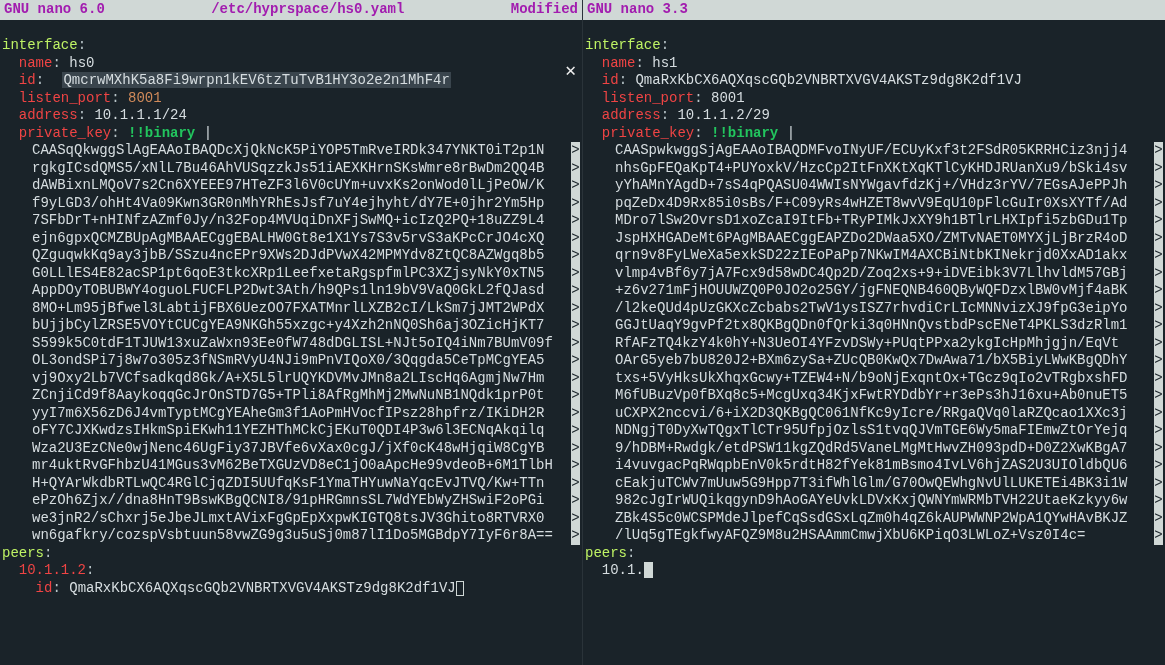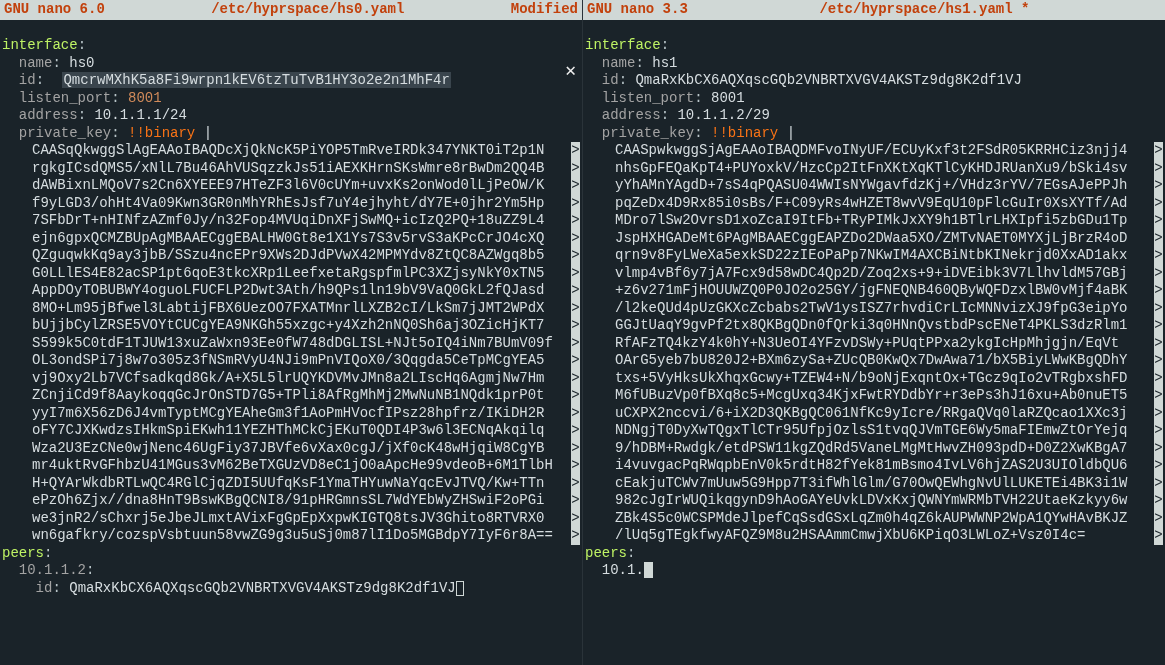--- a/index.html
+++ b/index.html
@@ -15,35 +15,35 @@
       overflow: hidden;
     }
     .pane {
       flex: 1;
       position: relative;
       padding: 0;
     }
     .pane-left { border-right: 1px solid #2a3339; }
     .topbar {
       background: #d0d8d6;
-      color: #c2410c;
+      color: #a21caf;
       display: flex;
       justify-content: space-between;
       padding: 1px 4px;
       font-weight: bold;
     }
     .topbar span { white-space: nowrap; }
     .content { padding: 0 2px; white-space: pre; }
     .key-teal { color: #bef264; }
-    .key-green { color: #a3a3a3; }
+    .key-green { color: #ef4444; }
     .colon { color: #b8c4c8; }
     .val-white { color: #d6dde0; }
     .val-highlight { background: #3a454d; color: #d6dde0; padding: 0 1px; margin-left: 10px; }
     .val-orange { color: #d08a5a; }
-    .binary-tag { color: #f97316; }
+    .binary-tag { color: #22c55e; font-weight: bold; }
     .pipe-white { color: #d6dde0; }
     .binary-line { 
       color: #d6dde0; 
       display: flex; 
       padding-left: 30px;
       justify-content: center;
     }
     .binary-text { flex: 1; overflow: hidden; text-overflow: clip; }
     .scroll-ind {
       background: #d0d8d6;
@@ -95,21 +95,20 @@
   <span class="key-green">private_key</span><span class="colon">:</span> <span class="binary-tag">!!binary</span> <span class="pipe-white">|</span>
 <div id="left-binary"><div class="binary-line"><span class="binary-text">CAASqQkwggSlAgEAAoIBAQDcXjQkNcK5PiYOP5TmRveIRDk347YNKT0iT2p1N</span><span class="scroll-ind">&gt;</span></div><div class="binary-line"><span class="binary-text">rgkgICsdQMS5/xNlL7Bu46AhVUSqzzkJs51iAEXKHrnSKsWmre8rBwDm2QQ4B</span><span class="scroll-ind">&gt;</span></div><div class="binary-line"><span class="binary-text">dAWBixnLMQoV7s2Cn6XYEEE97HTeZF3l6V0cUYm+uvxKs2onWod0lLjPeOW/K</span><span class="scroll-ind">&gt;</span></div><div class="binary-line"><span class="binary-text">f9yLGD3/ohHt4Va09Kwn3GR0nMhYRhEsJsf7uY4ejhyht/dY7E+0jhr2Ym5Hp</span><span class="scroll-ind">&gt;</span></div><div class="binary-line"><span class="binary-text">7SFbDrT+nHINfzAZmf0Jy/n32Fop4MVUqiDnXFjSwMQ+icIzQ2PQ+18uZZ9L4</span><span class="scroll-ind">&gt;</span></div><div class="binary-line"><span class="binary-text">ejn6gpxQCMZBUpAgMBAAECggEBALHW0Gt8e1X1Ys7S3v5rvS3aKPcCrJO4cXQ</span><span class="scroll-ind">&gt;</span></div><div class="binary-line"><span class="binary-text">QZguqwkKq9ay3jbB/SSzu4ncEPr9XWs2DJdPVwX42MPMYdv8ZtQC8AZWgq8b5</span><span class="scroll-ind">&gt;</span></div><div class="binary-line"><span class="binary-text">G0LLlES4E82acSP1pt6qoE3tkcXRp1LeefxetaRgspfmlPC3XZjsyNkY0xTN5</span><span class="scroll-ind">&gt;</span></div><div class="binary-line"><span class="binary-text">AppDOyTOBUBWY4oguoLFUCFLP2Dwt3Ath/h9QPs1ln19bV9VaQ0GkL2fQJasd</span><span class="scroll-ind">&gt;</span></div><div class="binary-line"><span class="binary-text">8MO+Lm95jBfwel3LabtijFBX6UezOO7FXATMnrlLXZB2cI/LkSm7jJMT2WPdX</span><span class="scroll-ind">&gt;</span></div><div class="binary-line"><span class="binary-text">bUjjbCylZRSE5VOYtCUCgYEA9NKGh55xzgc+y4Xzh2nNQ0Sh6aj3OZicHjKT7</span><span class="scroll-ind">&gt;</span></div><div class="binary-line"><span class="binary-text">S599k5C0tdF1TJUW13xuZaWxn93Ee0fW748dDGLISL+NJt5oIQ4iNm7BUmV09f</span><span class="scroll-ind">&gt;</span></div><div class="binary-line"><span class="binary-text">OL3ondSPi7j8w7o305z3fNSmRVyU4NJi9mPnVIQoX0/3Qqgda5CeTpMCgYEA5</span><span class="scroll-ind">&gt;</span></div><div class="binary-line"><span class="binary-text">vj9Oxy2Lb7VCfsadkqd8Gk/A+X5L5lrUQYKDVMvJMn8a2LIscHq6AgmjNw7Hm</span><span class="scroll-ind">&gt;</span></div><div class="binary-line"><span class="binary-text">ZCnjiCd9f8AaykoqqGcJrOnSTD7G5+TPli8AfRgMhMj2MwNuNB1NQdk1prP0t</span><span class="scroll-ind">&gt;</span></div><div class="binary-line"><span class="binary-text">yyI7m6X56zD6J4vmTyptMCgYEAheGm3f1AoPmHVocfIPsz28hpfrz/IKiDH2R</span><span class="scroll-ind">&gt;</span></div><div class="binary-line"><span class="binary-text">oFY7CJXKwdzsIHkmSpiEKwh11YEZHThMCkCjEKuT0QDI4P3w6l3ECNqAkqilq</span><span class="scroll-ind">&gt;</span></div><div class="binary-line"><span class="binary-text">Wza2U3EzCNe0wjNenc46UgFiy37JBVfe6vXax0cgJ/jXf0cK48wHjqiW8CgYB</span><span class="scroll-ind">&gt;</span></div><div class="binary-line"><span class="binary-text">mr4uktRvGFhbzU41MGus3vM62BeTXGUzVD8eC1jO0aApcHe99vdeoB+6M1TlbH</span><span class="scroll-ind">&gt;</span></div><div class="binary-line"><span class="binary-text">H+QYArWkdbRTLwQC4RGlCjqZDI5UUfqKsF1YmaTHYuwNaYqcEvJTVQ/Kw+TTn</span><span class="scroll-ind">&gt;</span></div><div class="binary-line"><span class="binary-text">ePzOh6Zjx//dna8HnT9BswKBgQCNI8/91pHRGmnsSL7WdYEbWyZHSwiF2oPGi</span><span class="scroll-ind">&gt;</span></div><div class="binary-line"><span class="binary-text">we3jnR2/sChxrj5eJbeJLmxtAVixFgGpEpXxpwKIGTQ8tsJV3Ghito8RTVRX0</span><span class="scroll-ind">&gt;</span></div><div class="binary-line"><span class="binary-text">wn6gafkry/cozspVsbtuun58vwZG9g3u5uSj0m87lI1Do5MGBdpY7IyF6r8A==</span><span class="scroll-ind">&gt;</span></div></div><span class="key-teal">peers</span><span class="colon">:</span>
   <span class="key-green">10.1.1.2</span><span class="colon">:</span>
     <span class="key-green">id</span><span class="colon">:</span> <span class="val-white">QmaRxKbCX6AQXqscGQb2VNBRTXVGV4AKSTz9dg8K2df1VJ</span><span class="cursor-outline"></span>
   </div>
 </div>
 
 <div class="pane pane-right">
   <div class="topbar">
     <span>GNU nano 3.3</span>
-    <span>/etc/hyprspace/hs1.yaml *</span>
     <span></span>
   </div>
   <div class="content">
 <span class="key-teal">interface</span><span class="colon">:</span>
   <span class="key-green">name</span><span class="colon">:</span> <span class="val-white">hs1</span>
   <span class="key-green">id</span><span class="colon">:</span> <span class="val-white">QmaRxKbCX6AQXqscGQb2VNBRTXVGV4AKSTz9dg8K2df1VJ</span>
   <span class="key-green">listen_port</span><span class="colon">:</span> <span class="val-white">8001</span>
   <span class="key-green">address</span><span class="colon">:</span> <span class="val-white">10.1.1.2/29</span>
   <span class="key-green">private_key</span><span class="colon">:</span> <span class="binary-tag">!!binary</span> <span class="pipe-white">|</span>
 <div id="right-binary"><div class="binary-line"><span class="binary-text">CAASpwkwggSjAgEAAoIBAQDMFvoINyUF/ECUyKxf3t2FSdR05KRRHCiz3njj4</span><span class="scroll-ind">&gt;</span></div><div class="binary-line"><span class="binary-text">nhsGpFEQaKpT4+PUYoxkV/HzcCp2ItFnXKtXqKTlCyKHDJRUanXu9/bSki4sv</span><span class="scroll-ind">&gt;</span></div><div class="binary-line"><span class="binary-text">yYhAMnYAgdD+7sS4qPQASU04WWIsNYWgavfdzKj+/VHdz3rYV/7EGsAJePPJh</span><span class="scroll-ind">&gt;</span></div><div class="binary-line"><span class="binary-text">pqZeDx4D9Rx85i0sBs/F+C09yRs4wHZET8wvV9EqU10pFlcGuIr0XsXYTf/Ad</span><span class="scroll-ind">&gt;</span></div><div class="binary-line"><span class="binary-text">MDro7lSw2OvrsD1xoZcaI9ItFb+TRyPIMkJxXY9h1BTlrLHXIpfi5zbGDu1Tp</span><span class="scroll-ind">&gt;</span></div><div class="binary-line"><span class="binary-text">JspHXHGADeMt6PAgMBAAECggEAPZDo2DWaa5XO/ZMTvNAET0MYXjLjBrzR4oD</span><span class="scroll-ind">&gt;</span></div><div class="binary-line"><span class="binary-text">qrn9v8FyLWeXa5exkSD22zIEoPaPp7NKwIM4AXCBiNtbKINekrjd0XxAD1akx</span><span class="scroll-ind">&gt;</span></div><div class="binary-line"><span class="binary-text">vlmp4vBf6y7jA7Fcx9d58wDC4Qp2D/Zoq2xs+9+iDVEibk3V7LlhvldM57GBj</span><span class="scroll-ind">&gt;</span></div><div class="binary-line"><span class="binary-text">+z6v271mFjHOUUWZQ0P0JO2o25GY/jgFNEQNB460QByWQFDzxlBW0vMjf4aBK</span><span class="scroll-ind">&gt;</span></div><div class="binary-line"><span class="binary-text">/l2keQUd4pUzGKXcZcbabs2TwV1ysISZ7rhvdiCrLIcMNNvizXJ9fpG3eipYo</span><span class="scroll-ind">&gt;</span></div><div class="binary-line"><span class="binary-text">GGJtUaqY9gvPf2tx8QKBgQDn0fQrki3q0HNnQvstbdPscENeT4PKLS3dzRlm1</span><span class="scroll-ind">&gt;</span></div><div class="binary-line"><span class="binary-text">RfAFzTQ4kzY4k0hY+N3UeOI4YFzvDSWy+PUqtPPxa2ykgIcHpMhjgjn/EqVt</span><span class="scroll-ind">&gt;</span></div><div class="binary-line"><span class="binary-text">OArG5yeb7bU820J2+BXm6zySa+ZUcQB0KwQx7DwAwa71/bX5BiyLWwKBgQDhY</span><span class="scroll-ind">&gt;</span></div><div class="binary-line"><span class="binary-text">txs+5VyHksUkXhqxGcwy+TZEW4+N/b9oNjExqntOx+TGcz9qIo2vTRgbxshFD</span><span class="scroll-ind">&gt;</span></div><div class="binary-line"><span class="binary-text">M6fUBuzVp0fBXq8c5+McgUxq34KjxFwtRYDdbYr+r3ePs3hJ16xu+Ab0nuET5</span><span class="scroll-ind">&gt;</span></div><div class="binary-line"><span class="binary-text">uCXPX2nccvi/6+iX2D3QKBgQC061NfKc9yIcre/RRgaQVq0laRZQcao1XXc3j</span><span class="scroll-ind">&gt;</span></div><div class="binary-line"><span class="binary-text">NDNgjT0DyXwTQgxTlCTr95UfpjOzlsS1tvqQJVmTGE6Wy5maFIEmwZtOrYejq</span><span class="scroll-ind">&gt;</span></div><div class="binary-line"><span class="binary-text">9/hDBM+Rwdgk/etdPSW11kgZQdRd5VaneLMgMtHwvZH093pdD+D0Z2XwKBgA7</span><span class="scroll-ind">&gt;</span></div><div class="binary-line"><span class="binary-text">i4vuvgacPqRWqpbEnV0k5rdtH82fYek81mBsmo4IvLV6hjZAS2U3UIOldbQU6</span><span class="scroll-ind">&gt;</span></div><div class="binary-line"><span class="binary-text">cEakjuTCWv7mUuw5G9Hpp7T3ifWhlGlm/G70OwQEWhgNvUlLUKETEi4BK3i1W</span><span class="scroll-ind">&gt;</span></div><div class="binary-line"><span class="binary-text">982cJgIrWUQikqgynD9hAoGAYeUvkLDVxKxjQWNYmWRMbTVH22UtaeKzkyy6w</span><span class="scroll-ind">&gt;</span></div><div class="binary-line"><span class="binary-text">ZBk4S5c0WCSPMdeJlpefCqSsdGSxLqZm0h4qZ6kAUPWWNP2WpA1QYwHAvBKJZ</span><span class="scroll-ind">&gt;</span></div><div class="binary-line"><span class="binary-text">/lUq5gTEgkfwyAFQZ9M8u2HSAAmmCmwjXbU6KPiqO3LWLoZ+Vsz0I4c=</span><span class="scroll-ind">&gt;</span></div></div><span class="key-teal">peers</span><span class="colon">:</span>

